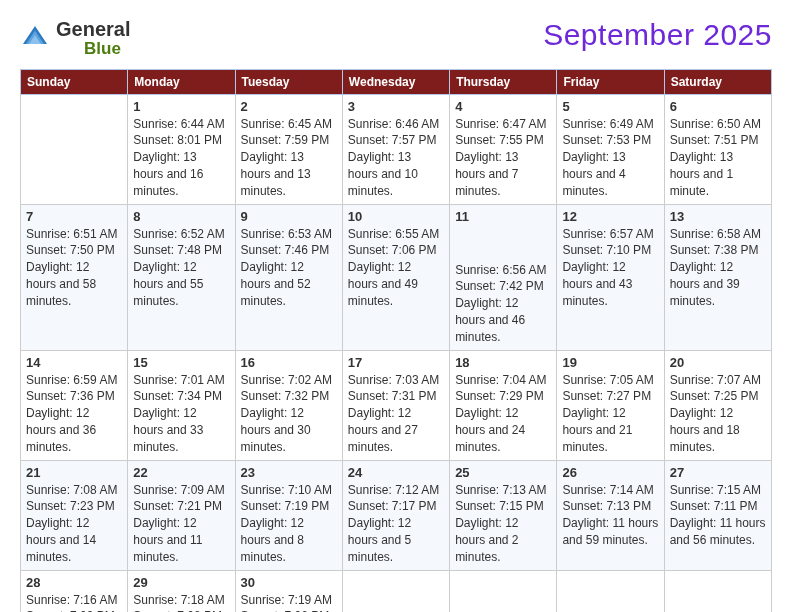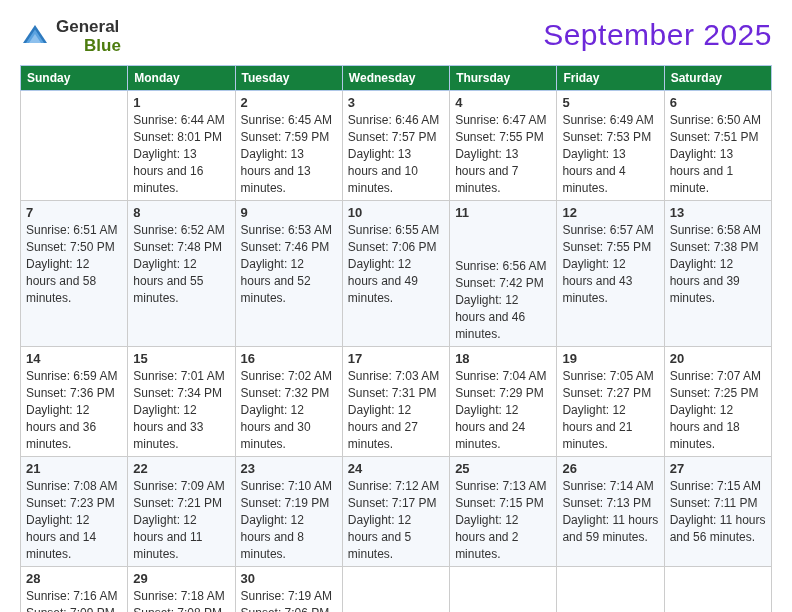--- a/index.html
+++ b/index.html
@@ -27,21 +27,21 @@
       display: flex;
       align-items: center;
       gap: 4px;
     }
     .logo-text {
       display: flex;
       flex-direction: column;
       line-height: 1.1;
     }
     .logo-general {
-      font-size: 17px;
+      font-size: 20px;
       font-weight: bold;
       color: #333;
     }
     .logo-blue {
       font-size: 17px;
       font-weight: bold;
       color: #4d7c0f;
       margin-left: 28px;
     }
     .logo-icon {
@@ -62,21 +62,21 @@
       font-size: 14px;
       color: #555;
       margin-top: 2px;
     }
     .calendar {
       width: 100%;
       border-collapse: collapse;
       flex: 1;
     }
     .calendar th {
-      background-color: #15803d;
+      background-color: #7f1d1d;
       color: #fff;
       font-size: 12px;
       font-weight: bold;
       padding: 5px 6px;
       text-align: left;
       border: 1px solid #b0c8e8;
     }
     .calendar td {
       border: 1px solid #ccc;
       vertical-align: top;
@@ -205,21 +205,21 @@
           </td>
           <td>
             <span class="day-number">11</span>
             <div class="day-info" style="white-space: pre-line; margin-top: 38px;">Sunrise: 6:56 AM
 Sunset: 7:42 PM
 Daylight: 12 hours and 46 minutes.</div>
           </td>
           <td>
             <span class="day-number">12</span>
             <div class="day-info" style="white-space: pre-line;">Sunrise: 6:57 AM
-Sunset: 7:55 PM
+Sunset: 7:10 PM
 Daylight: 12 hours and 43 minutes.</div>
           </td>
           <td>
             <span class="day-number">13</span>
             <div class="day-info" style="white-space: pre-line;">Sunrise: 6:58 AM
 Sunset: 7:38 PM
 Daylight: 12 hours and 39 minutes.</div>
           </td>
         </tr>
         <tr>

